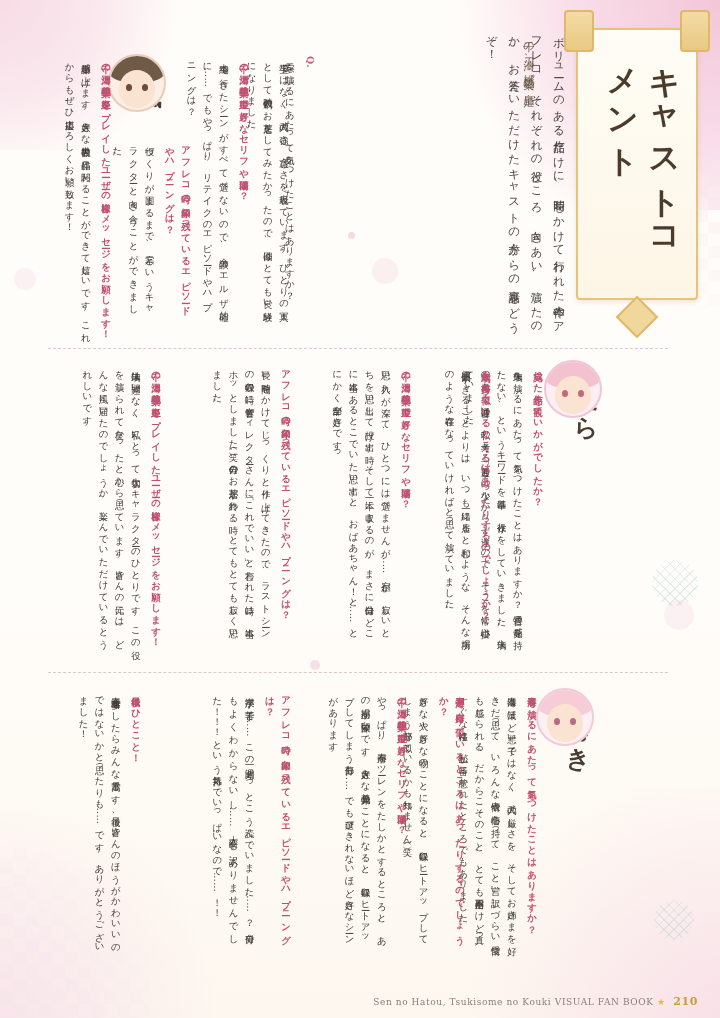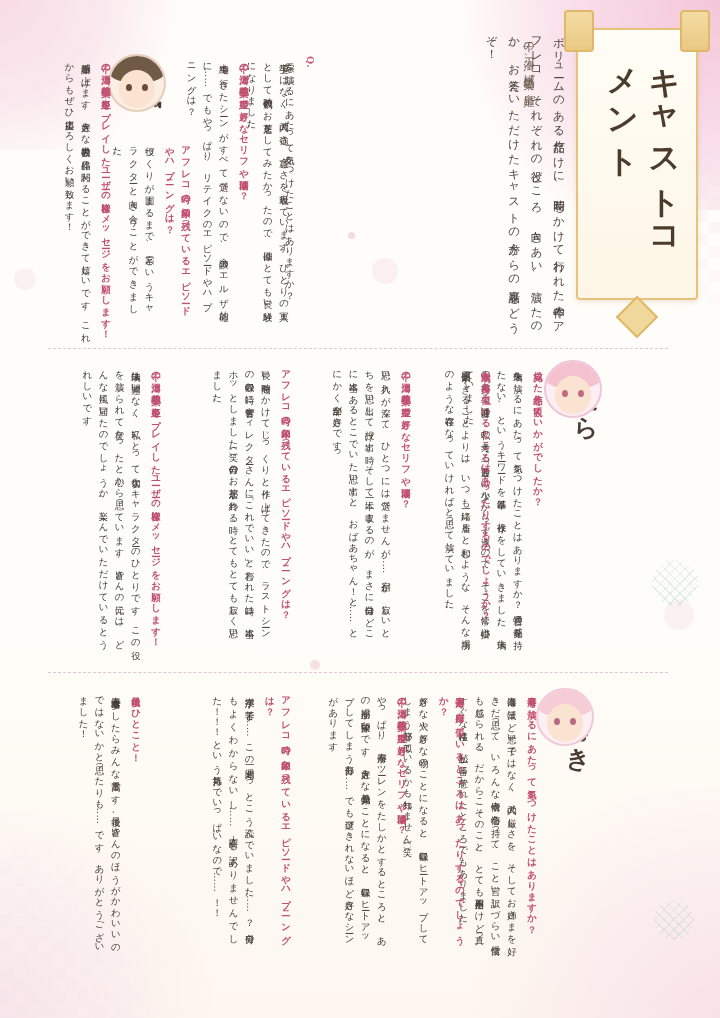--- a/index.html
+++ b/index.html
@@ -325,14 +325,19 @@
     <div class="qa" style="left:150px;top:6px;height:250px;width:144px;">
       <p style="color:#c0506f;font-weight:bold;">アフレコ時の印象に残っているエピソードやハプニングは？</p>
       <p>漢字が苦手で……この一週間えっとこう読んでいました……？ 自分でもよくわからないし……大変申し訳ありませんでした！！！ という気持ちでいっぱいなので……！！</p>
     </div>
     <div class="qa" style="left:22px;top:6px;height:258px;width:122px;">
       <p style="color:#c0506f;font-weight:bold;">最後にひとこと！</p>
       <p>泰海攻略夢でしたらみんな最高です。最後、皆さんのほうがかわいいのではないかと思ったりも……です。ありがとうございました！</p>
     </div>
   </div>
 
+  <div class="footer">
+    <span>Sen no Hatou, Tsukisome no Kouki  VISUAL FAN BOOK</span>
+    <span class="star">★</span>
+    <span class="pg">210</span>
+  </div>
 
 </div>
 
 </body></html>

